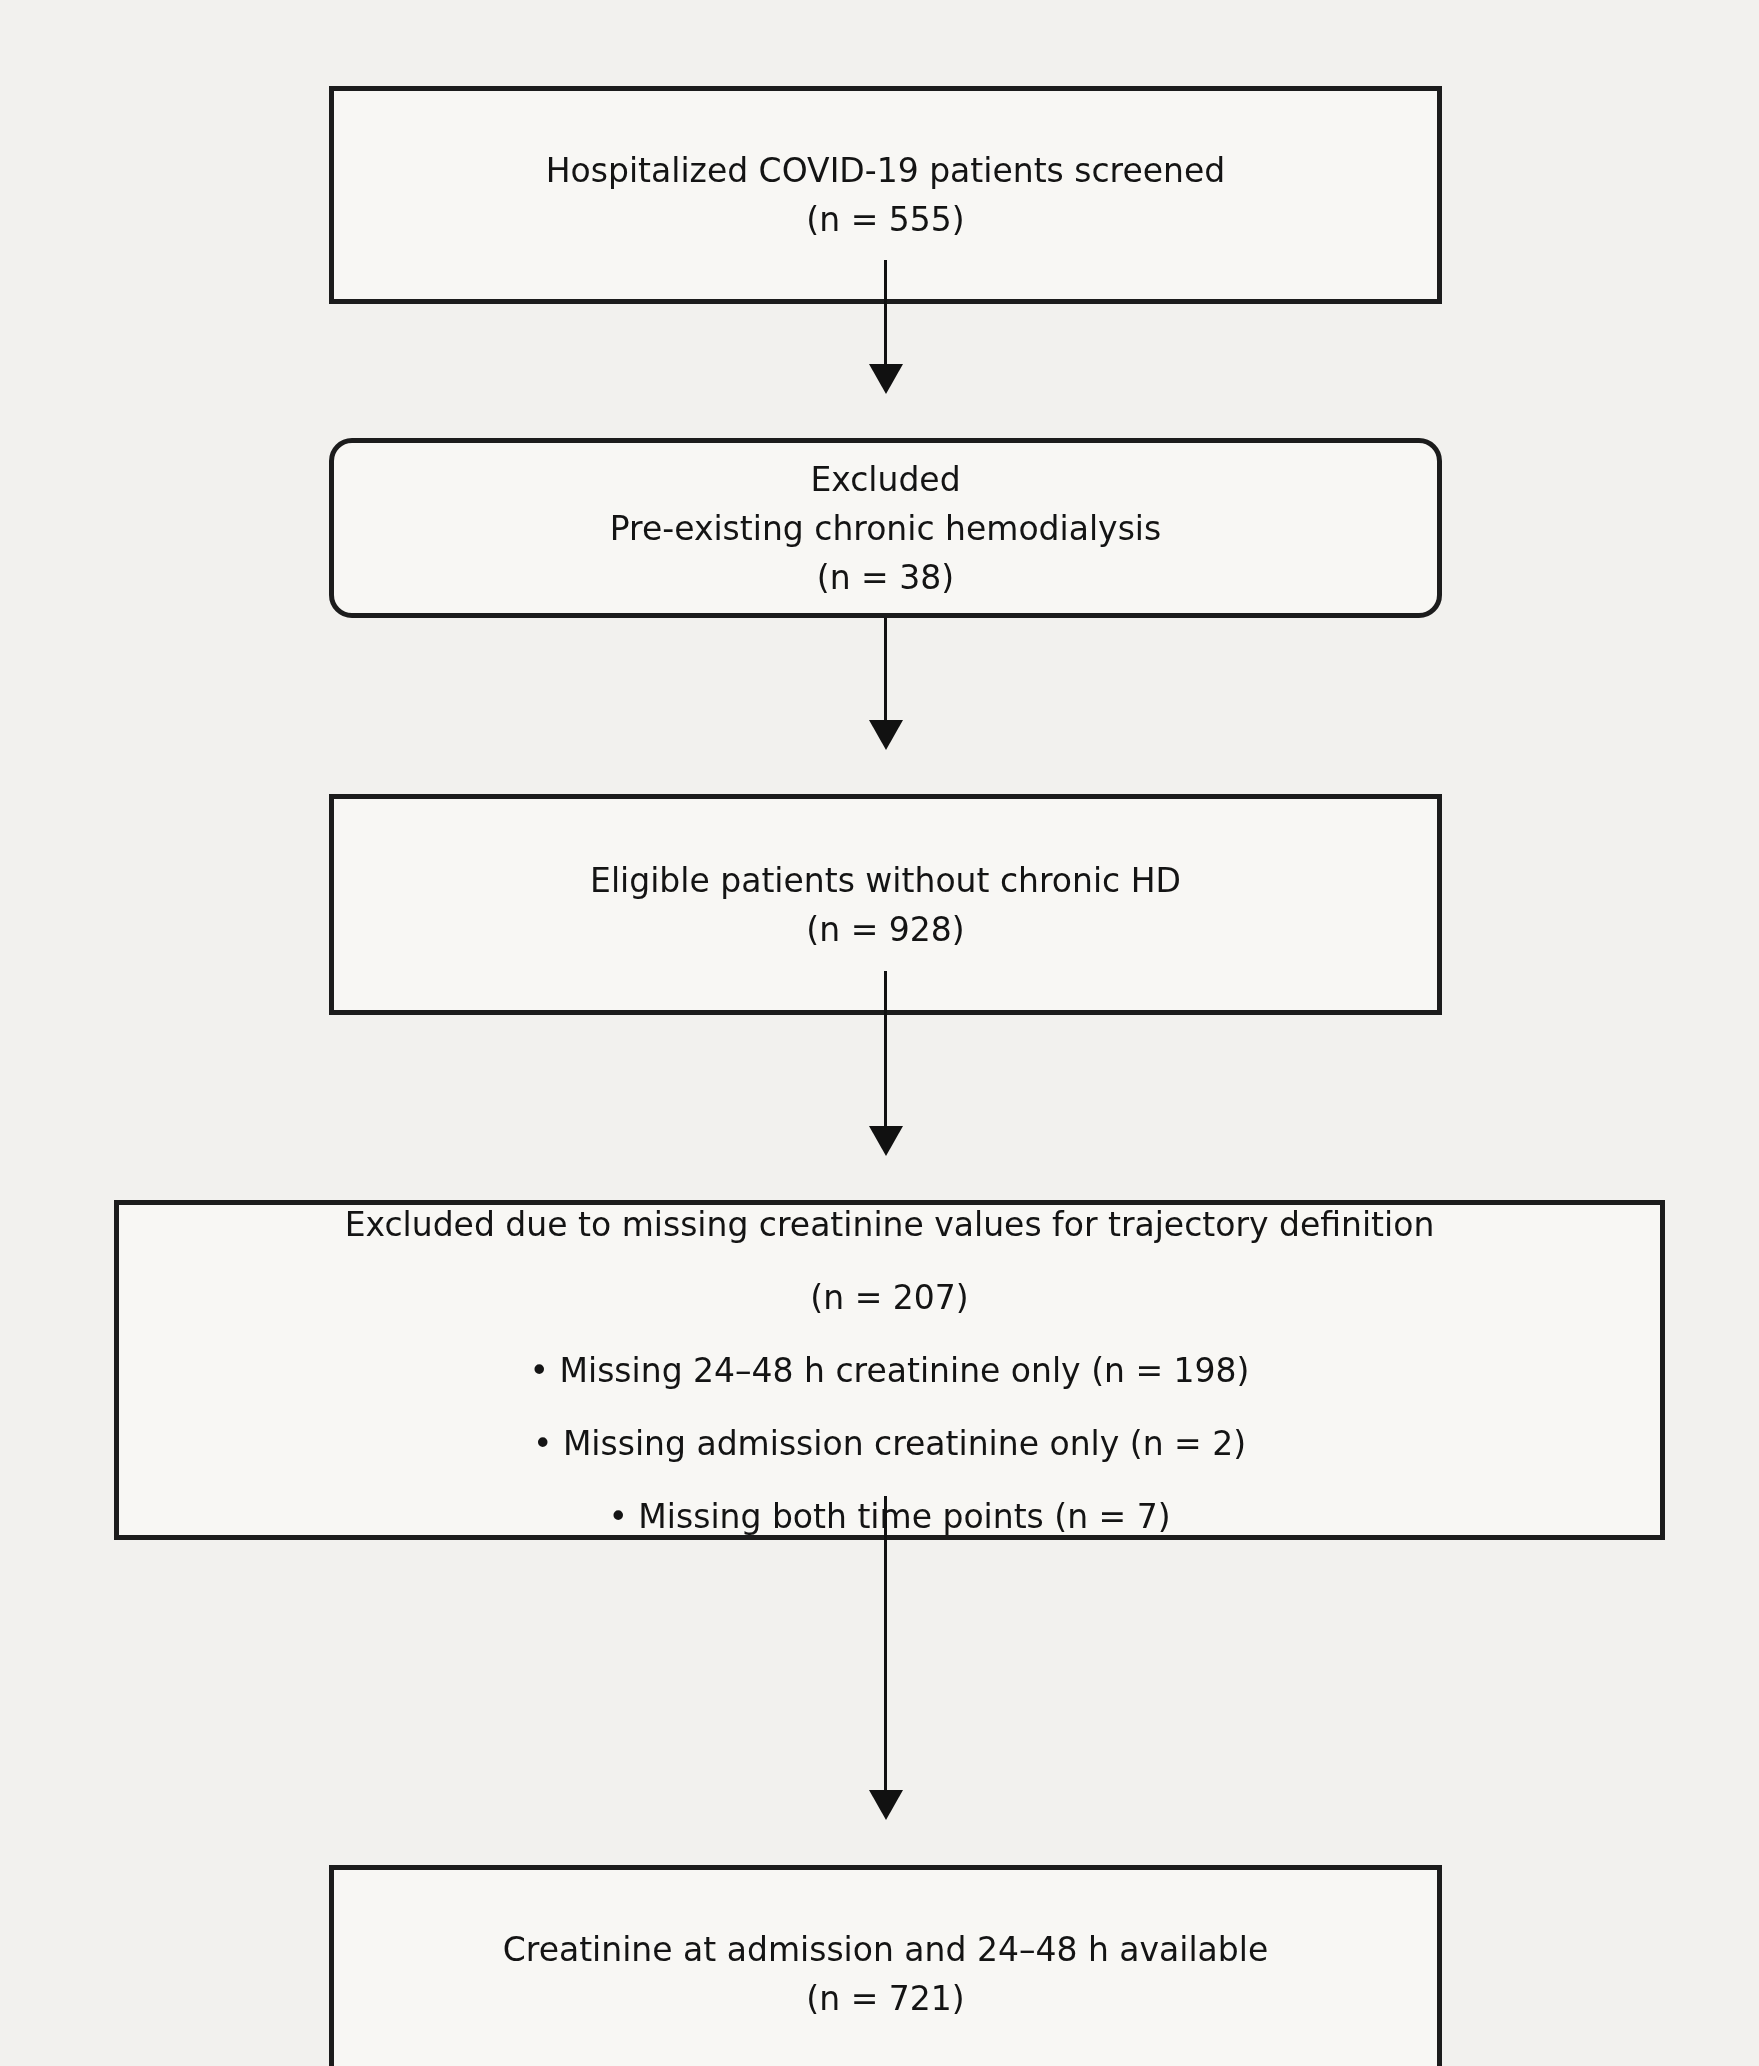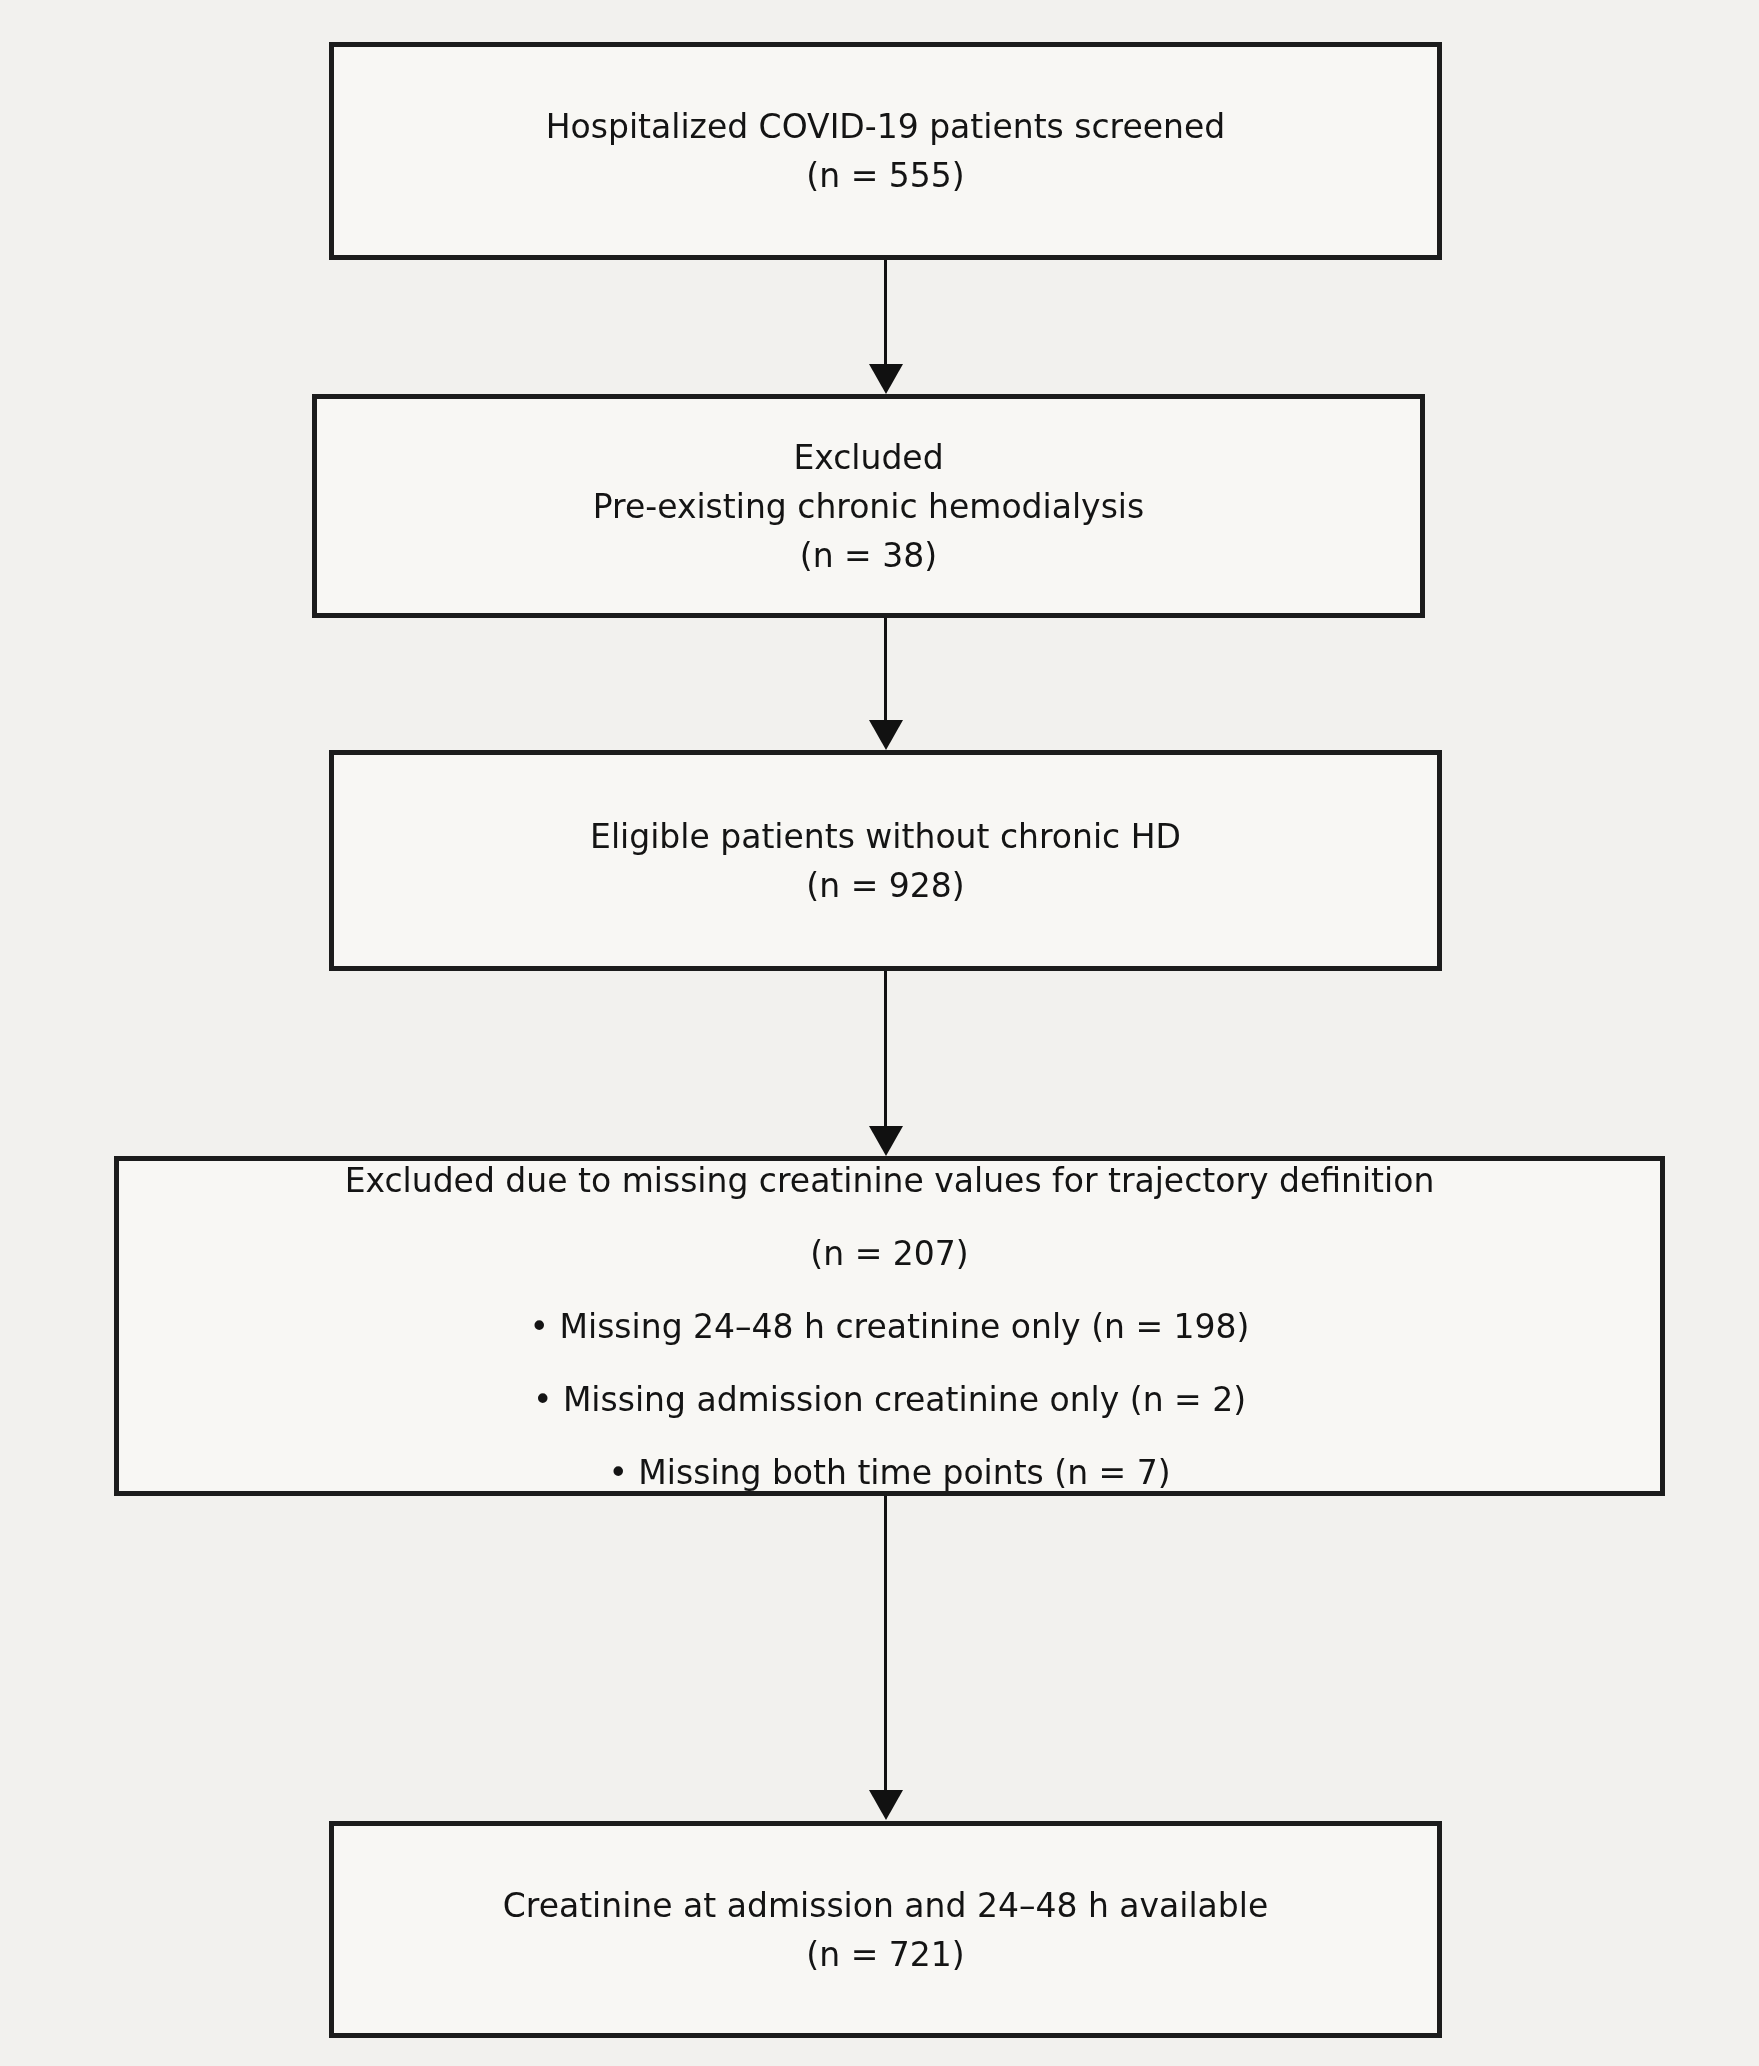--- a/index.html
+++ b/index.html
@@ -15,20 +15,21 @@
   .flow-box {
     position: absolute;
     box-sizing: border-box;
     background: var(--box-fill, #f8f7f4);
     border: 5px solid var(--box-border, #1c1c1c);
     display: flex;
     flex-direction: column;
     justify-content: center;
     align-items: center;
     text-align: center;
+    margin-top: 44px;
   }
   .box-line {
     font-size: 33px;
     line-height: 49px;
     white-space: nowrap;
   }
   .flow-arrow {
     position: absolute;
     width: 43px;
     display: flex;
@@ -55,21 +56,21 @@
 <div class="flow-box" style="left:329px; top:42px; width:1113px; height:218px;">
   <div class="box-line">Hospitalized COVID-19 patients screened</div>
   <div class="box-line">(n = 555)</div>
 </div>
 
 <div class="flow-arrow" style="left:864px; top:260px; height:134px;">
   <div class="arrow-stem"></div>
   <div class="arrow-head"></div>
 </div>
 
-<div class="flow-box" style="left:312px; top:394px; width:1113px; height:224px;">
+<div class="flow-box" style="left:329px; top:394px; width:1113px; height:180px;border-radius:23px;">
   <div class="box-line">Excluded</div>
   <div class="box-line">Pre-existing chronic hemodialysis</div>
   <div class="box-line">(n = 38)</div>
 </div>
 
 <div class="flow-arrow" style="left:864px; top:618px; height:132px;">
   <div class="arrow-stem"></div>
   <div class="arrow-head"></div>
 </div>
 

